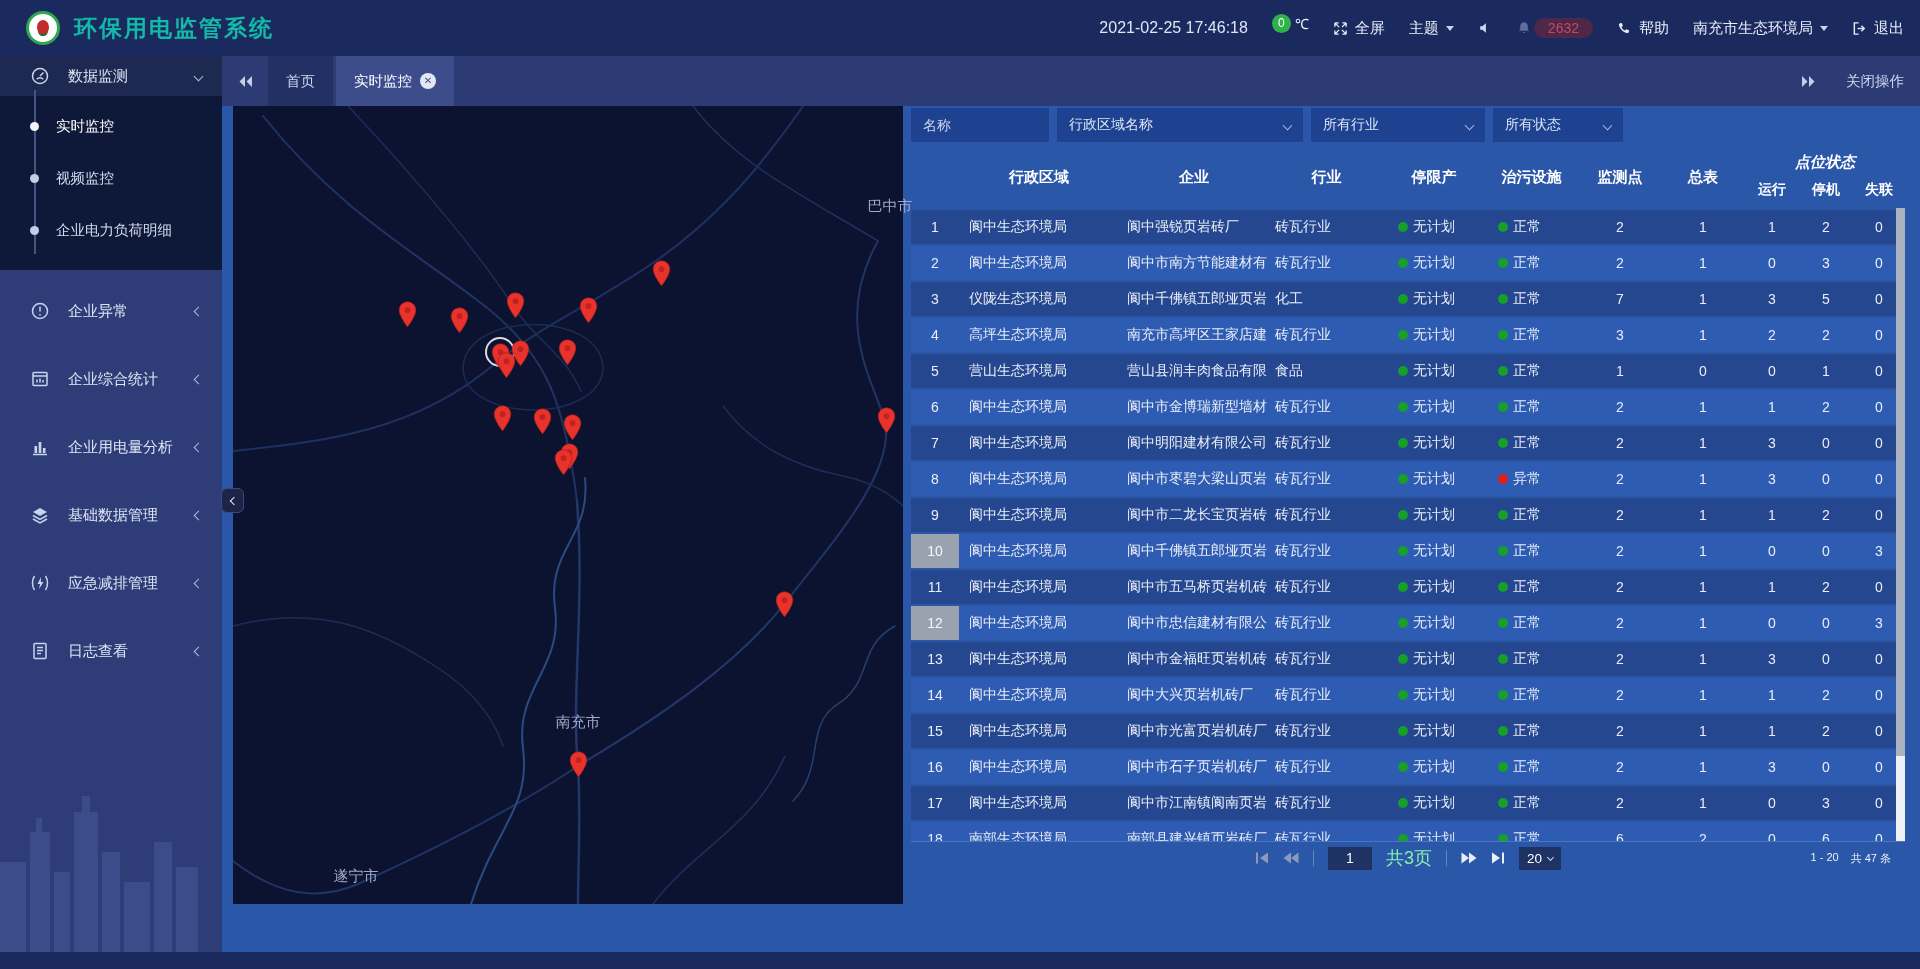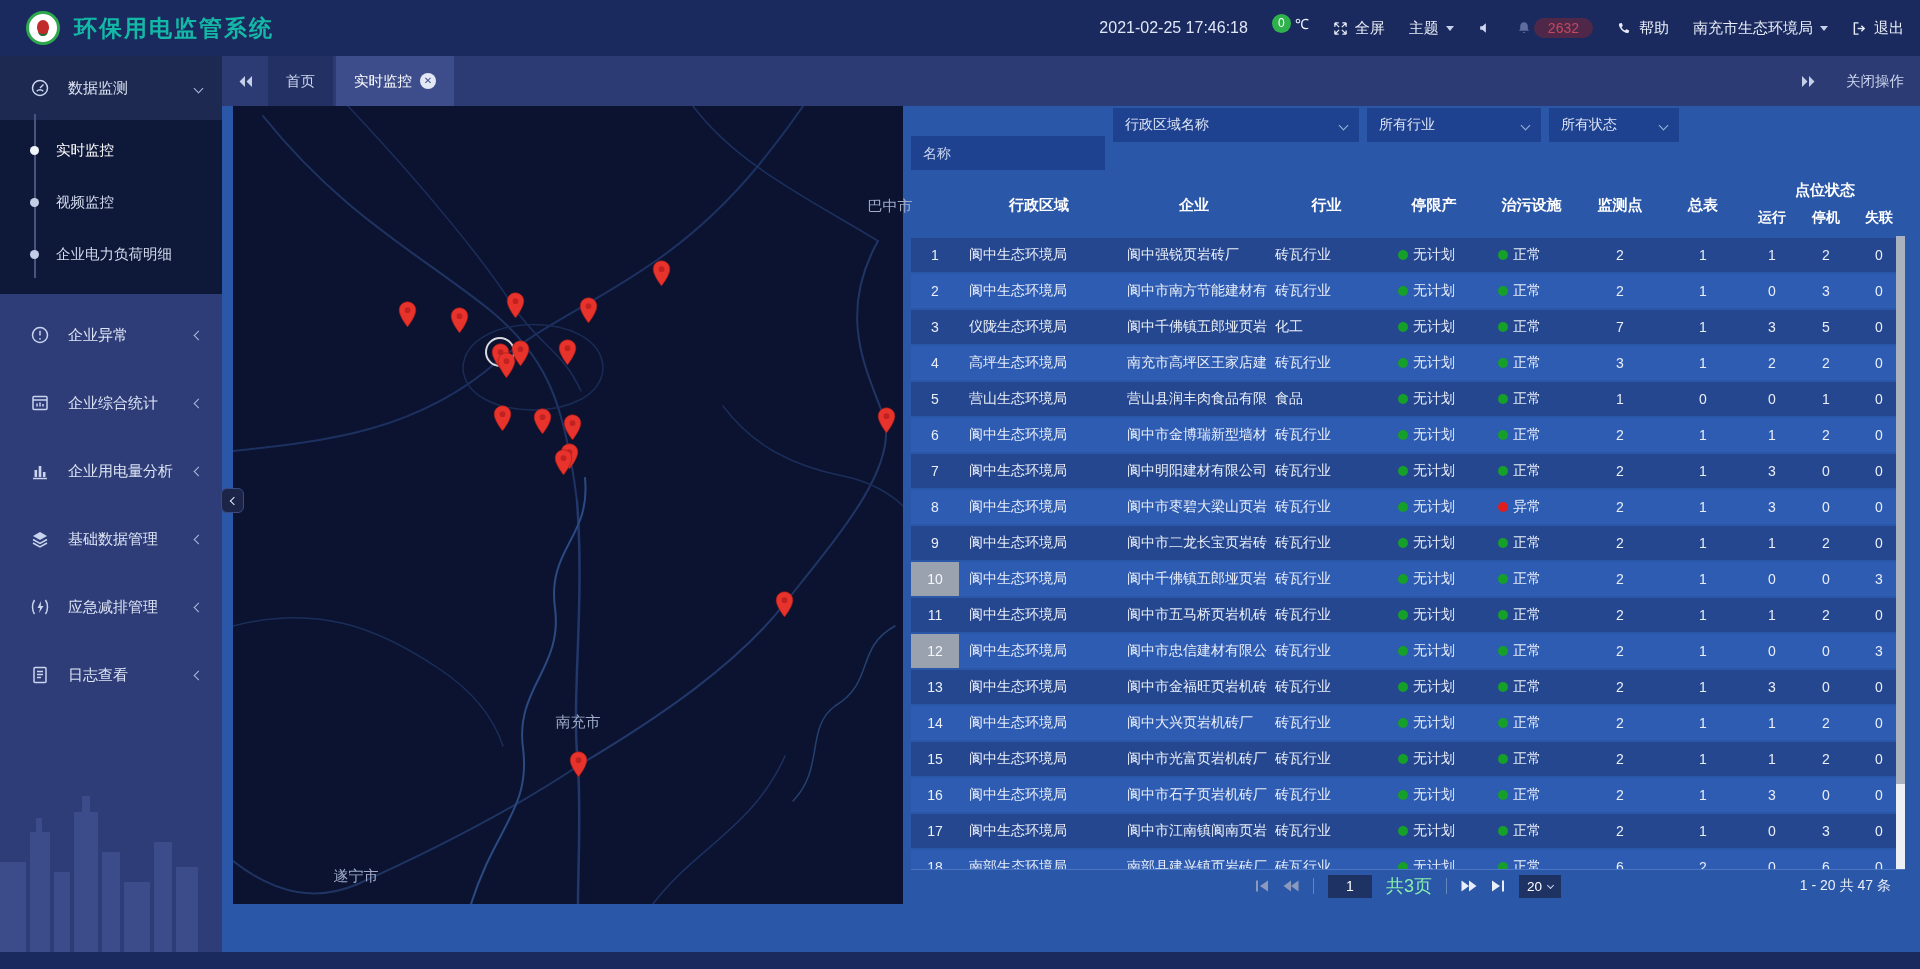--- a/index.html
+++ b/index.html
@@ -21,21 +21,21 @@
   .caret { width:0; height:0; border-left:4px solid transparent; border-right:4px solid transparent; border-top:5px solid #c8d2ea; display:inline-block; }
   .notif { display:flex; align-items:center; gap:2px; }
   .notif-pill { background:#4f2849; color:#c4485f; border-radius:10px; padding:2px 14px; font-size:14px;text-align:center; }
   .ticon { display:block; }
 
   
   .bodyrow { flex:1; display:flex; min-height:0; }
 
   
   .sidebar { width:222px; flex:none; background:#2e3d78; position:relative; overflow:hidden; }
-  .menu-item { height:64px; display:flex; align-items:center; padding:0 20px 0 30px; color:#dde4f4; font-size:15px; cursor:pointer; }
+  .menu-item { height:40px; display:flex; align-items:center; padding:0 20px 0 30px; color:#dde4f4; font-size:15px; cursor:pointer; }
   .menu-group .menu-item { background:#1d2950; }
   .menu-group { background:transparent; }
   .menu-group.open { background:#0e1838; }
   .mi-icon { width:20px; height:20px; margin-right:18px; color:#c9d4ee; flex:none; }
   .mi-icon svg { width:20px; height:20px; display:block; }
   .mi-label { flex:1; }
   .chev { display:inline-block; width:7px; height:7px; border:solid #aebadb; border-width:0 1.5px 1.5px 0; }
   .chev.down { transform:rotate(45deg); }
   .chev.left { transform:rotate(135deg); }
   .menu-plain { margin-top:14px; }
@@ -71,32 +71,32 @@
   .city-label { position:absolute; transform:translateX(-50%); color:#9fabc9; font-size:15px; white-space:nowrap; }
   .pin { position:absolute; width:19px; height:27px; cursor:pointer; z-index:3; }
   .pin svg { display:block; }
   .pin-ring { position:absolute; width:30px; height:30px; border:2px solid rgba(255,255,255,.85); border-radius:50%; z-index:2; }
   .collapse-btn { position:absolute; left:-12px; top:382px; width:23px; height:25px; background:#1c2547; border:1px solid #3a4a80; border-radius:6px; display:flex; align-items:center; justify-content:center; cursor:pointer; z-index:5; }
   .collapse-btn .chev { border-color:#e8edf8; transform:rotate(135deg); width:6px; height:6px; margin-left:3px; }
 
   
   .rightpanel { flex:1; margin-left:8px; display:flex; flex-direction:column; min-width:0; }
   .filters { margin-top:2px; display:flex; gap:8px; flex:none; }
-  .f-input { width:194px; height:34px; background:#1e4190; border:none; outline:none; color:#fff; font-size:14px; padding:0 12px; font-family:"Liberation Sans",sans-serif;margin-top:28px; }
+  .f-input { width:138px; height:34px; background:#1e4190; border:none; outline:none; color:#fff; font-size:14px; padding:0 12px; font-family:"Liberation Sans",sans-serif; }
   .f-input::placeholder { color:#c9d6ef; opacity:1; }
   .f-select { height:34px; background:#1e4190; display:flex; align-items:center; justify-content:space-between; padding:0 12px; color:#dce5f6; font-size:14px; cursor:pointer; }
   .f-select .chev { border-color:#9fb4dd; margin-left:8px; }
   .w-region { width:246px; } .w-industry { width:174px; } .w-status { width:130px; }
 
   
   .tablewrap { margin-top:4px; flex:none; }
   .tgrid { display:grid; grid-template-columns:48px 160px 150px 115px 100px 95px 82px 84px 54px 54px 52px; }
   .thead { height:62px; color:#fff; font-weight:bold; font-size:15px; grid-template-rows:26px 36px; }
   .th { grid-row:1 / 3; display:flex; align-items:center; justify-content:center; }
-  .th-group { grid-column:9 / 12; grid-row:1; display:flex; align-items:flex-end; justify-content:center; padding-bottom:0; }
+  .th-group { grid-column:9 / 12; grid-row:1; display:flex; align-items:flex-end; justify-content:center; font-style:italic; padding-bottom:0; }
   .th-sub { grid-row:2; display:flex; align-items:center; justify-content:center; font-size:14px; }
   .tbody { height:633px; overflow:hidden; position:relative; }
   .trow { height:34px; margin-top:2px; font-size:14px; color:#e9eef8; cursor:pointer; }
   .trow.dark { background:#25478f; }
   .trow.light { background:#2e5cb2; }
   .td { display:flex; align-items:center; overflow:hidden; white-space:nowrap; }
   .c-idx { justify-content:center; }
   .c-idx.gray { background:#9aa2af; color:#f4f6f9; }
   .c-region { padding-left:10px; }
   .c-company { padding-left:8px; }
@@ -113,21 +113,21 @@
   
   .pagination { height:33px; flex:none; background:#2b57a8; border-top:1px solid #4a76c4; position:relative; display:flex; align-items:center; }
   .pag-controls { margin:0 auto; display:flex; align-items:center; gap:14px; }
   .pbtn { display:flex; align-items:center; cursor:pointer; color:#e9eef8; }
   .pbtn.disabled { color:#8b99bd; }
   .psep { width:1px; height:16px; background:#8fa3cc; opacity:.6; }
   .pagebox { min-width:44px; height:23px; background:#1e3263; color:#fff; font-size:14px; display:flex; align-items:center; justify-content:center; cursor:text; }
   .ptext { color:#86efac; font-size:18px;text-align:right; }
   .sizebox { height:23px; background:#1e3263; color:#fff; font-size:13.5px; display:flex; align-items:center; gap:6px; padding:0 8px; cursor:pointer; }
   .sizebox .chev { border-color:#cdd7ee; width:5px; height:5px; margin-top:-2px; }
-  .pag-range { position:absolute; right:14px; color:#e9eef8; font-size:14px; display:flex; gap:4px; }
+  .pag-range { position:absolute; right:14px; color:#e9eef8; font-size:11px; display:flex; gap:12px; }
 
   .footstrip { height:17px; flex:none; background:#1b2a5e; }
 </style>
 </head>
 <body>
 
 <div class="app">
 
   <header class="topbar">
     <div class="logo"></div>

